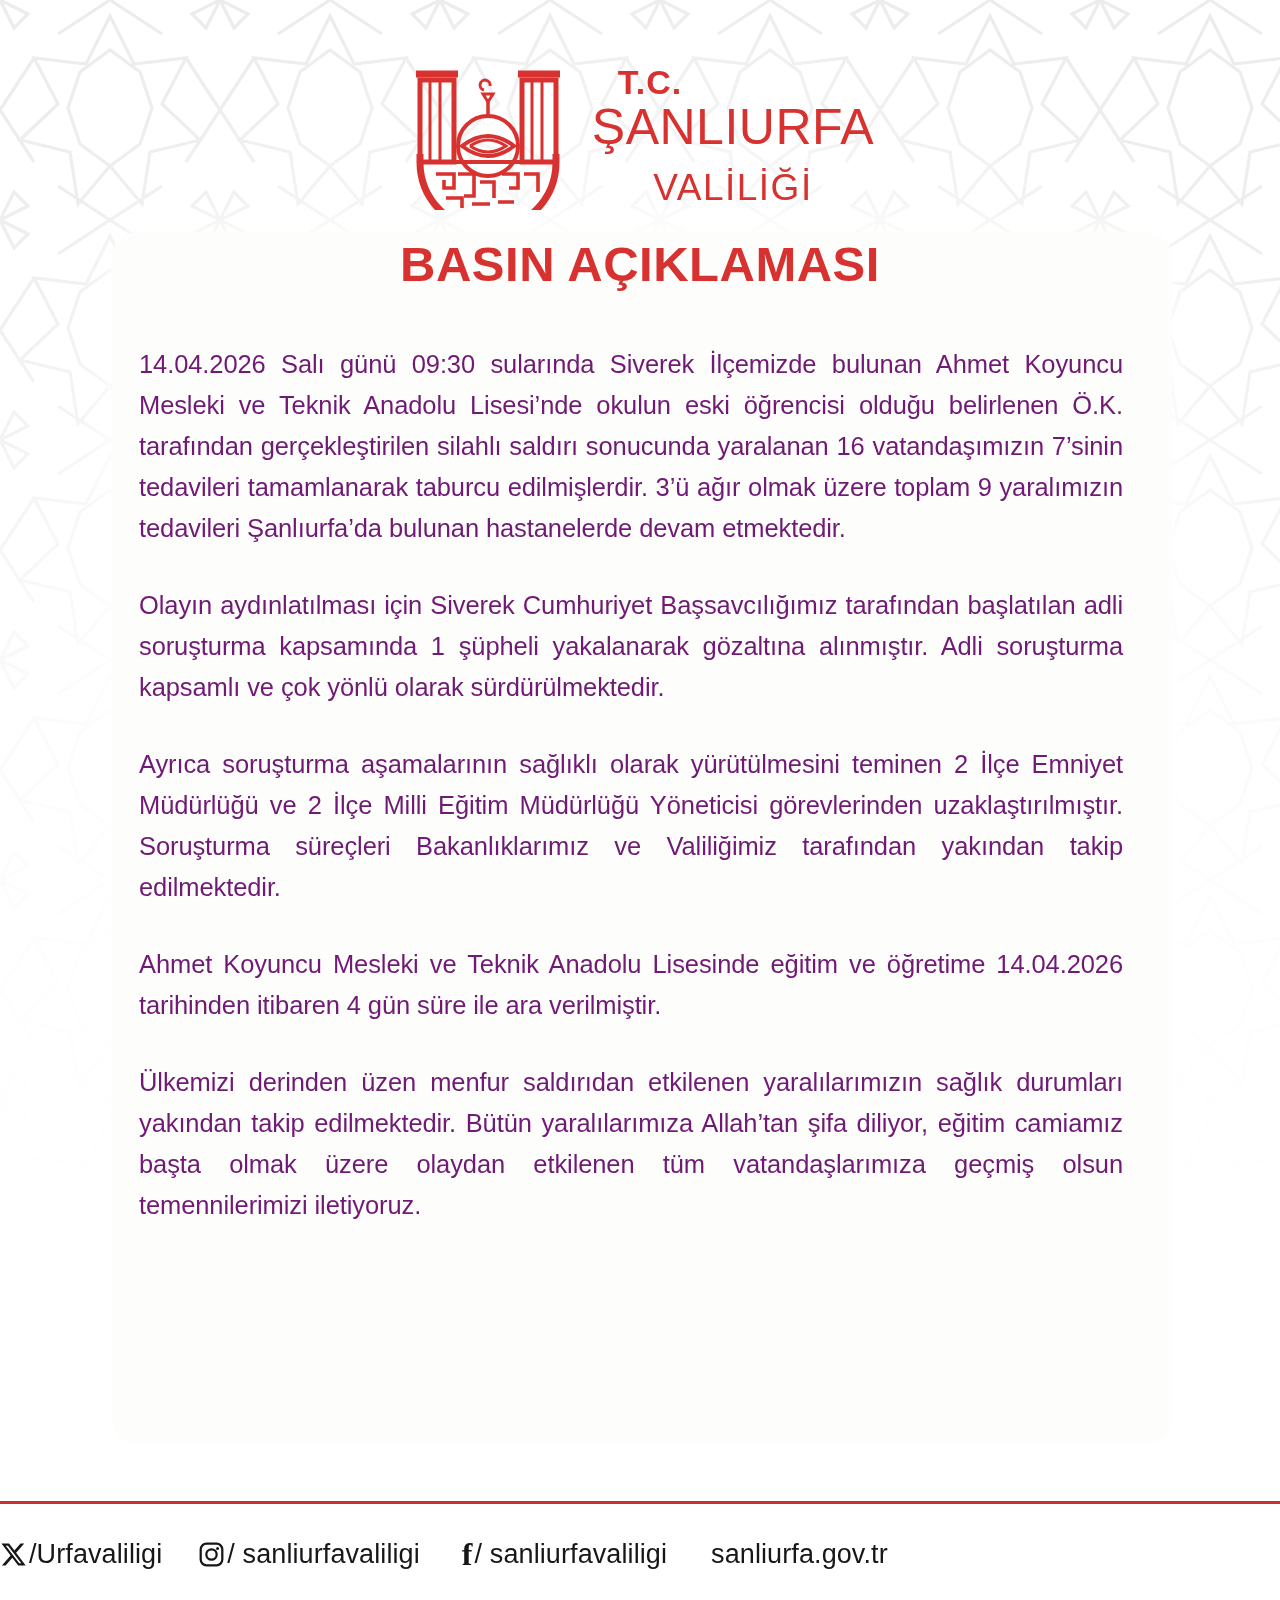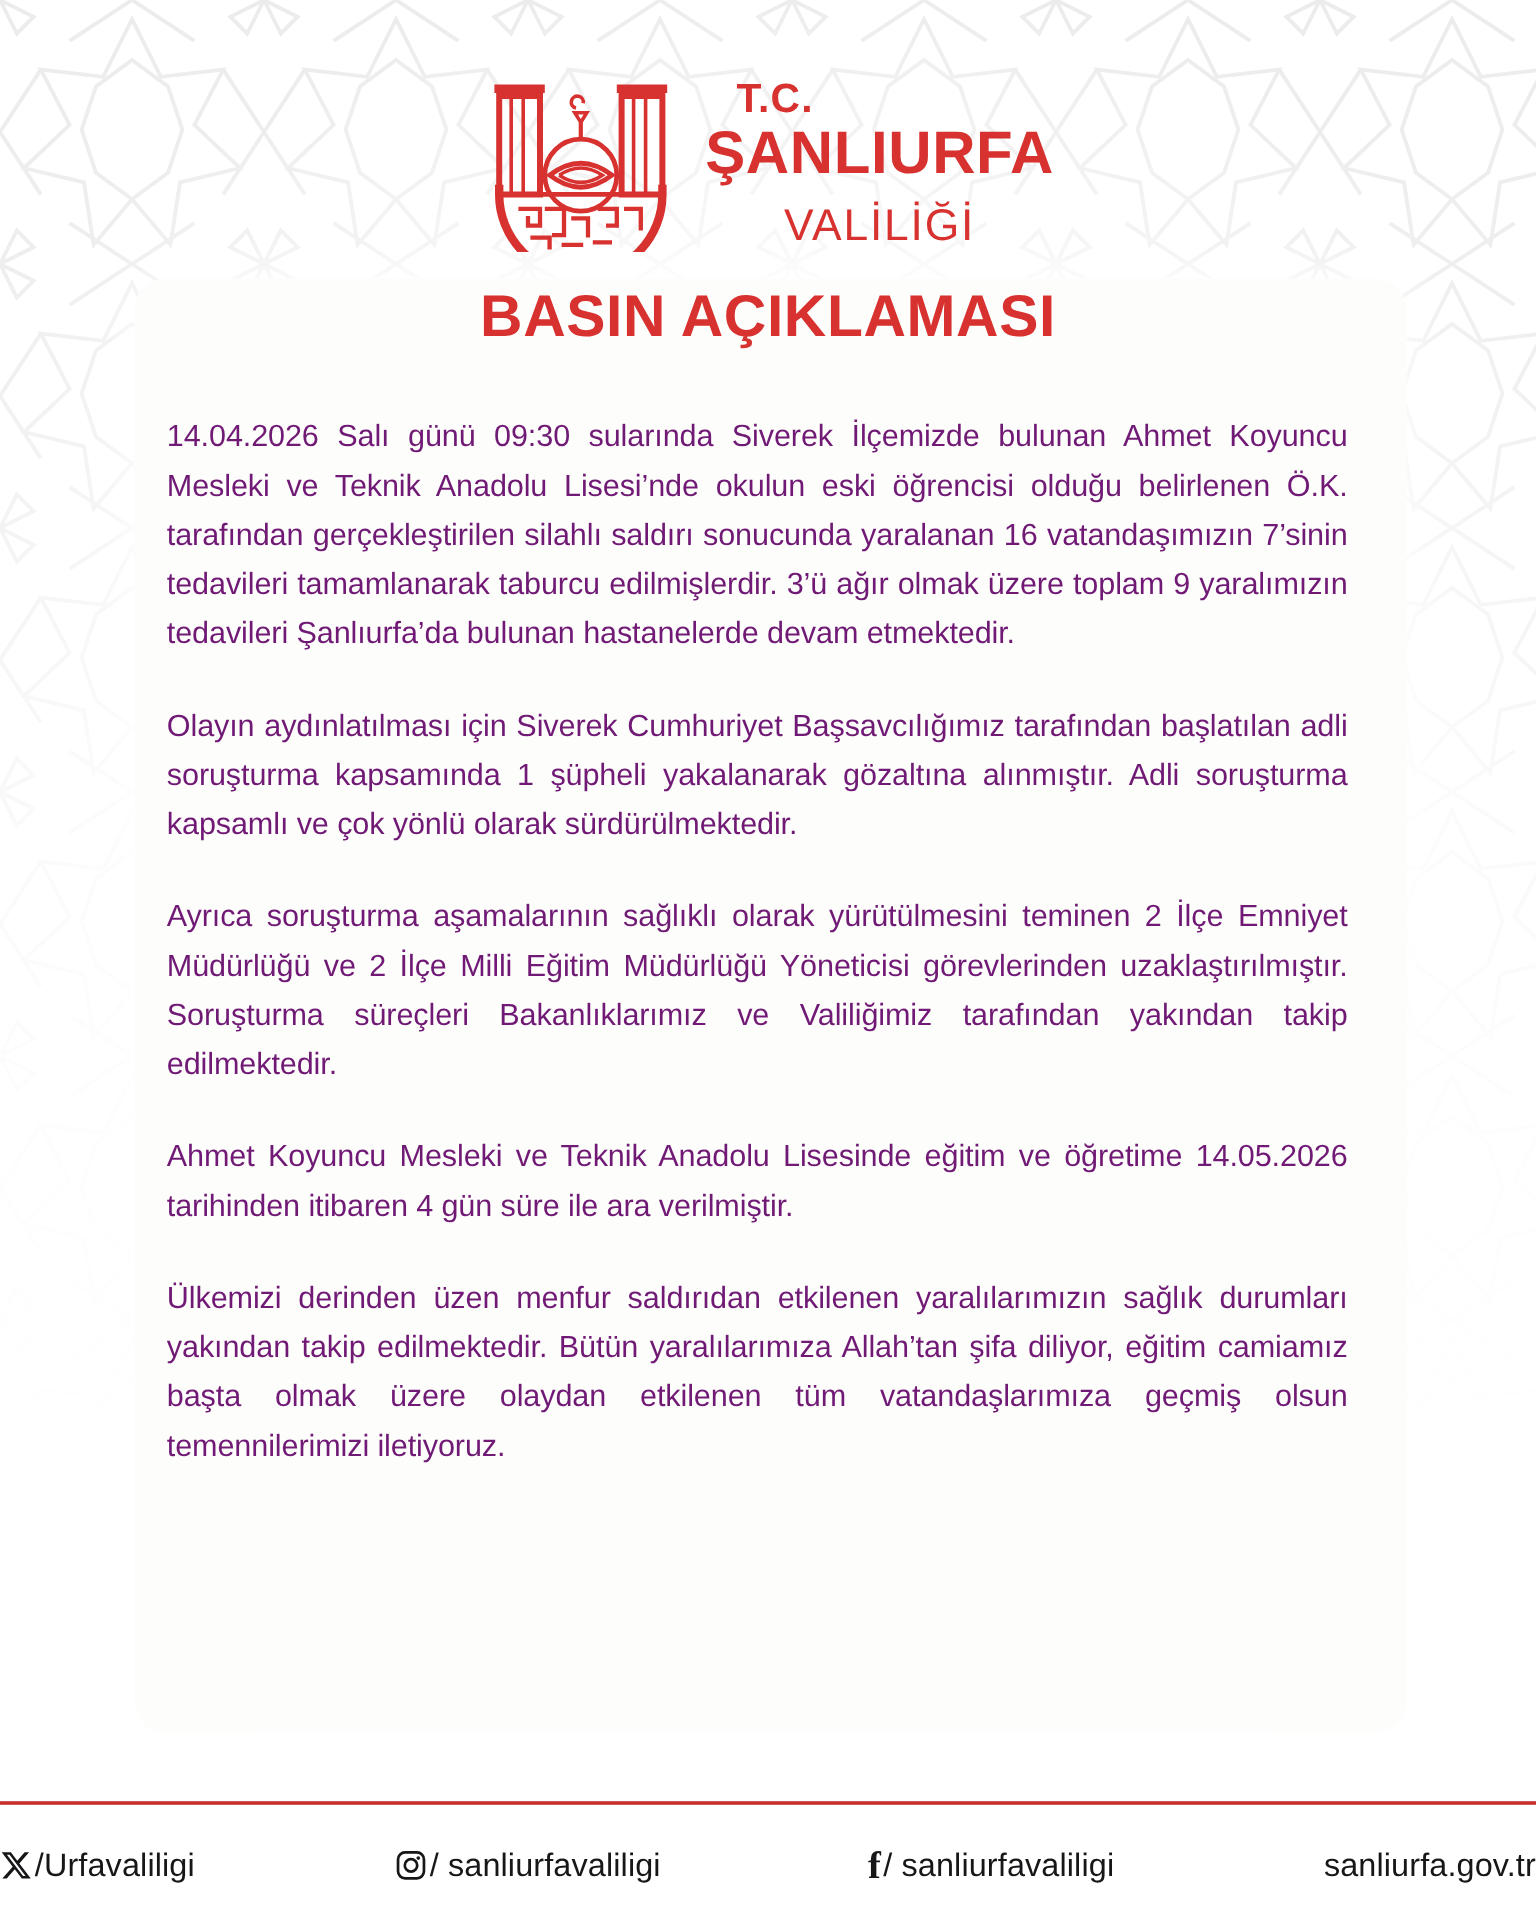--- a/index.html
+++ b/index.html
@@ -82,21 +82,21 @@
   #wordmark .tc {
     font-size: 34px;
     font-weight: 700;
     letter-spacing: 1px;
     align-self: flex-start;
     margin-left: 26px;
     margin-bottom: 3px;
   }
   #wordmark .city {
     font-size: 50px;
-    font-weight: 700;
+    font-weight: 400;
     letter-spacing: 0.5px;
   }
   #wordmark .office {
     font-size: 37px;
     font-weight: 500;
     letter-spacing: 1.5px;
     margin-top: 17px;
   }
 
   
@@ -144,21 +144,21 @@
     background: #c8312e;
     z-index: 5;
   }
   #footer {
     position: absolute;
     left: 0;
     top: 1524px;
     width: 1280px;
     height: 60px;
     display: flex;
-    justify-content: space-between;
+    justify-content: flex-start;
     align-items: center;
     z-index: 5;
     color: #17171a;
   }
   .footer-item {
     display: flex;
     align-items: center;
     font-size: 27px;
     font-weight: 400;
     letter-spacing: 0.1px;
@@ -245,21 +245,21 @@
       <span class="office">VALİLİĞİ</span>
     </div>
   </div>
 
   <div id="page-title">BASIN AÇIKLAMASI</div>
 
   <div id="body-text">
     <p>14.04.2026 Salı günü 09:30 sularında Siverek İlçemizde bulunan Ahmet Koyuncu Mesleki ve Teknik Anadolu Lisesi’nde okulun eski öğrencisi olduğu belirlenen Ö.K. tarafından gerçekleştirilen silahlı saldırı sonucunda yaralanan 16 vatandaşımızın 7’sinin tedavileri tamamlanarak taburcu edilmişlerdir. 3’ü ağır olmak üzere toplam 9 yaralımızın tedavileri Şanlıurfa’da bulunan hastanelerde devam etmektedir.</p>
     <p>Olayın aydınlatılması için Siverek Cumhuriyet Başsavcılığımız tarafından başlatılan adli soruşturma kapsamında 1 şüpheli yakalanarak gözaltına alınmıştır. Adli soruşturma kapsamlı ve çok yönlü olarak sürdürülmektedir.</p>
     <p>Ayrıca soruşturma aşamalarının sağlıklı olarak yürütülmesini teminen 2 İlçe Emniyet Müdürlüğü ve 2 İlçe Milli Eğitim Müdürlüğü Yöneticisi görevlerinden uzaklaştırılmıştır. Soruşturma süreçleri Bakanlıklarımız ve Valiliğimiz tarafından yakından takip edilmektedir.</p>
-    <p>Ahmet Koyuncu Mesleki ve Teknik Anadolu Lisesinde eğitim ve öğretime 14.05.2026 tarihinden itibaren 4 gün süre ile ara verilmiştir.</p>
+    <p>Ahmet Koyuncu Mesleki ve Teknik Anadolu Lisesinde eğitim ve öğretime 14.04.2026 tarihinden itibaren 4 gün süre ile ara verilmiştir.</p>
     <p>Ülkemizi derinden üzen menfur saldırıdan etkilenen yaralılarımızın sağlık durumları yakından takip edilmektedir. Bütün yaralılarımıza Allah’tan şifa diliyor, eğitim camiamız başta olmak üzere olaydan etkilenen tüm vatandaşlarımıza geçmiş olsun temennilerimizi iletiyoruz.</p>
   </div>
 
   <div id="footer-rule"></div>
 
   <div id="footer">
 
     <div class="footer-item">
       <span class="glyph">
         <svg width="27" height="27" viewBox="0 0 24 24" xmlns="http://www.w3.org/2000/svg">

